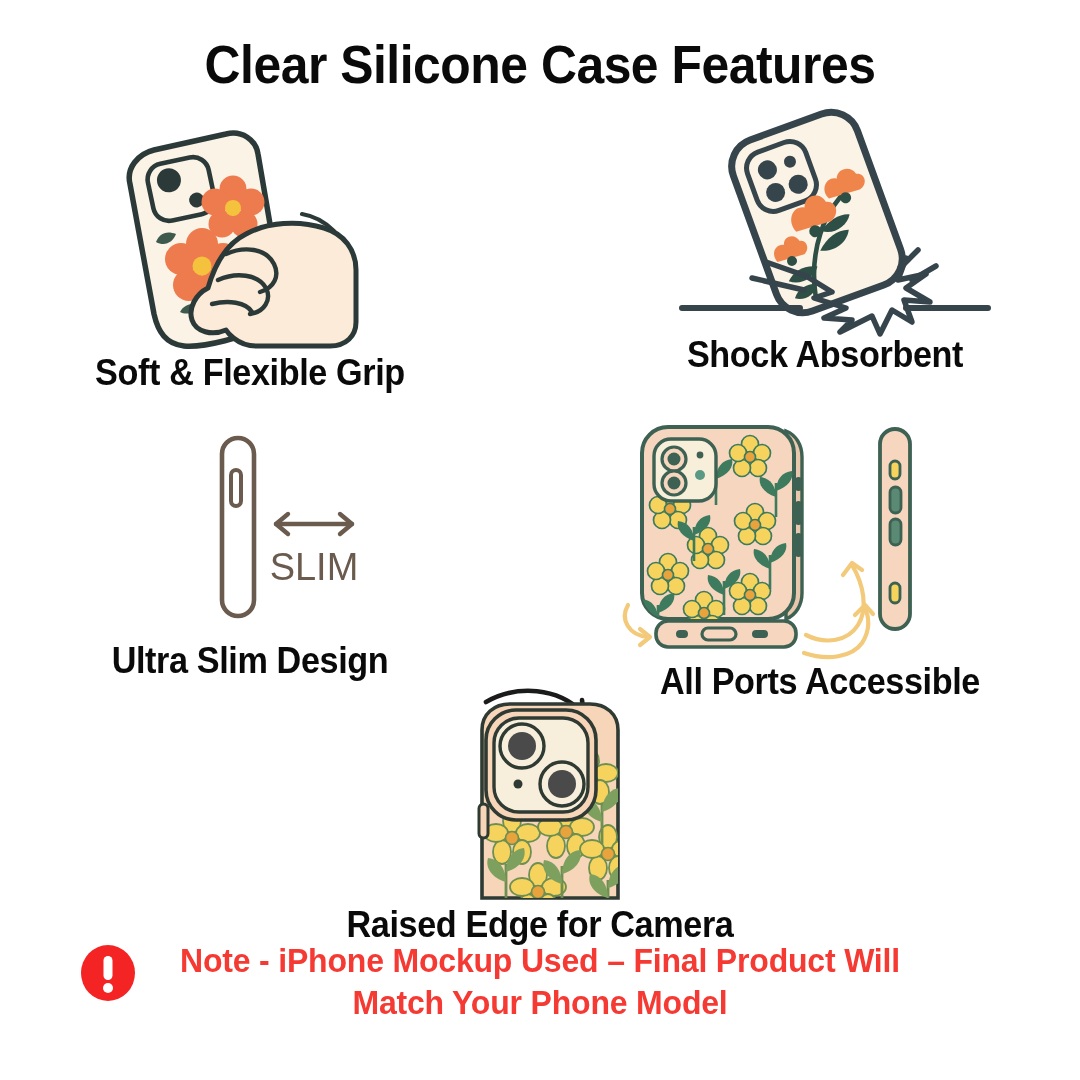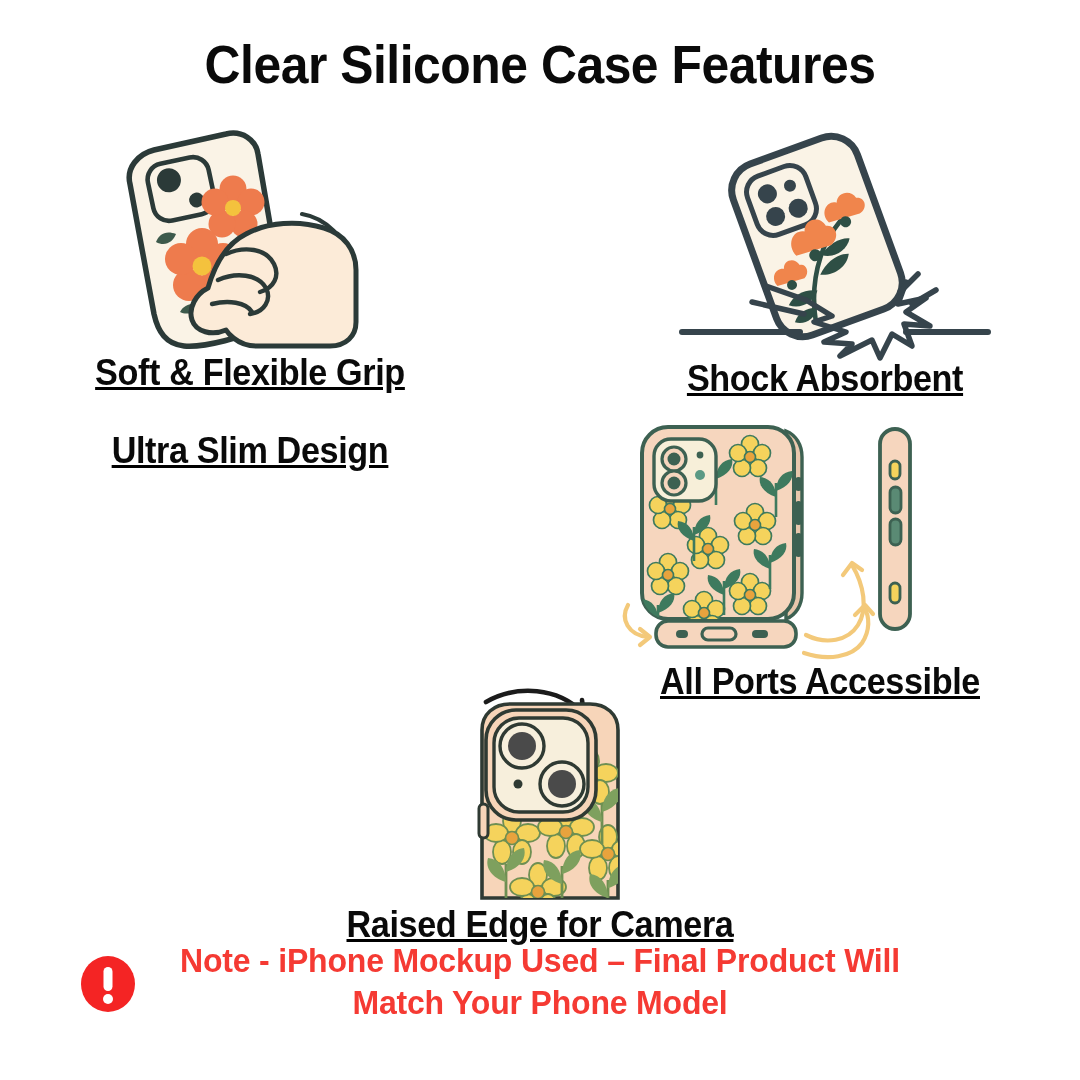--- a/index.html
+++ b/index.html
@@ -31,56 +31,55 @@
     font-weight: 700;
     letter-spacing: -0.5px;
     color: #0a0a0a;
     font-family: "Liberation Sans", sans-serif;
     transform: scaleX(0.94);
   }
 
   
   .feature {
     position: absolute;
-    text-decoration: underline;
   }
   .feature .art {
     position: relative;
     width: 100%;
   }
   .feature .caption {
     text-align: center;
     font-size: 36px;
     font-weight: 700;
     color: #0a0a0a;
     letter-spacing: -0.4px;
     transform: scaleX(0.95);
     white-space: nowrap;
   }
 
   #feature-grip      { left: 30px;  top: 118px; width: 440px; }
-  #feature-shock     { left: 600px; top: 124px; width: 450px; }
+  #feature-shock     { left: 600px; top: 100px; width: 450px; }
   #feature-slim      { left: 30px;  top: 420px; width: 440px; }
   #feature-ports     { left: 590px; top: 417px; width: 460px; }
   #feature-camera    { left: 290px; top: 686px; width: 500px; }
 
   #feature-grip   .caption { margin-top: 6px; }
   #feature-shock  .caption { margin-top: 4px; }
   #feature-slim   .caption { margin-top: 10px; }
   #feature-ports  .caption { margin-top: 4px; }
   #feature-camera .caption { margin-top: 6px; }
 
   
   .note-wrap {
     position: absolute;
     left: 0;
     top: 940px;
     width: 1004px;
     display: flex;
-    align-items: center;
+    align-items: flex-start;
     justify-content: center;
     gap: 18px;
     padding: 0 60px;
   }
   .note-icon {
     flex: 0 0 auto;
     width: 58px;
     height: 58px;
     margin-top: 4px;
   }
@@ -221,20 +220,36 @@
         <g stroke="#36444C" stroke-width="6" stroke-linecap="round">
           <line x1="82" y1="208" x2="200" y2="208"></line>
           <line x1="306" y1="208" x2="388" y2="208"></line>
         </g>
       </svg>
     </div>
     <div class="caption">Shock Absorbent</div>
   </div>
 
   <div class="feature" id="feature-slim">
+    <div class="art">
+      <svg width="440" height="210" viewBox="0 0 440 210">
+
+        <g>
+          <rect x="192" y="18" width="32" height="178" rx="16" fill="#ffffff" stroke="#6B5B4E" stroke-width="4.6"></rect>
+          <rect x="201" y="50" width="10" height="36" rx="5" fill="#ffffff" stroke="#6B5B4E" stroke-width="4"></rect>
+        </g>
+
+        <g stroke="#6B5B4E" stroke-width="4.4" fill="none" stroke-linecap="round" stroke-linejoin="round">
+          <line x1="246" y1="104" x2="322" y2="104"></line>
+          <polyline points="258,94 246,104 258,114"></polyline>
+          <polyline points="310,94 322,104 310,114"></polyline>
+        </g>
+        <text x="284" y="160" text-anchor="middle" font-family="Liberation Sans, sans-serif" font-size="38" fill="#6B5B4E">SLIM</text>
+      </svg>
+    </div>
     <div class="caption">Ultra Slim Design</div>
   </div>
 
   <div class="feature" id="feature-ports">
     <div class="art">
       <svg width="460" height="240" viewBox="0 0 460 240">
         <defs>
           <clipPath id="caseClip">
             <rect x="52" y="10" width="152" height="192" rx="26"></rect>
           </clipPath>

